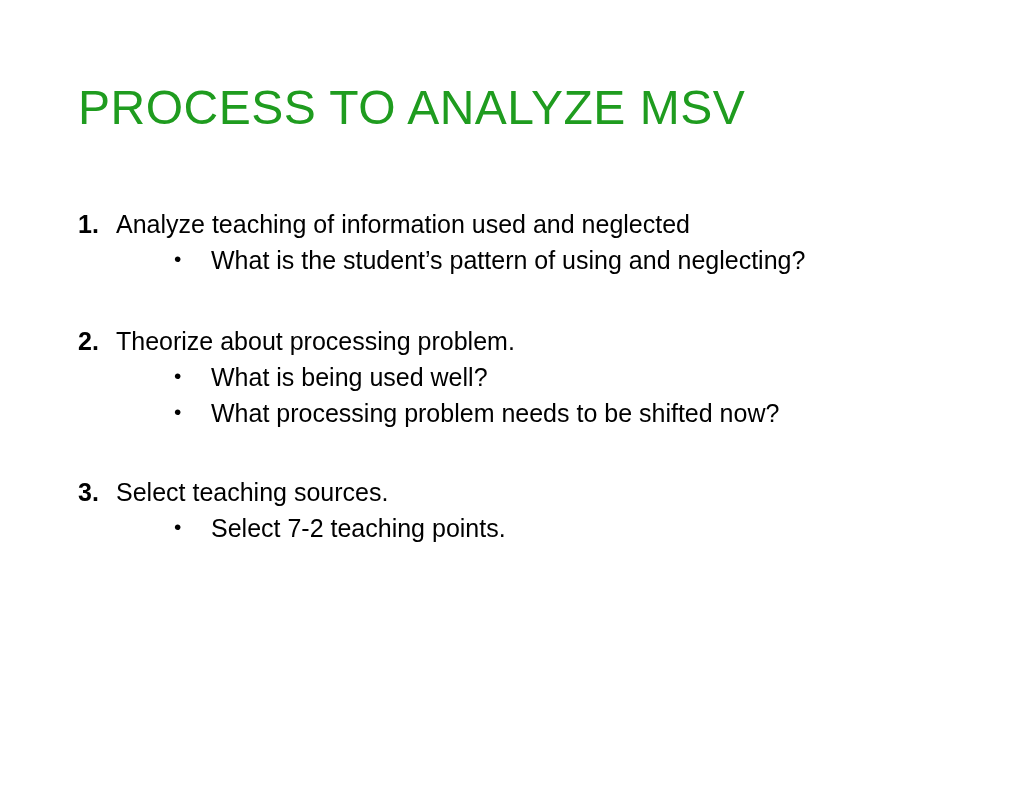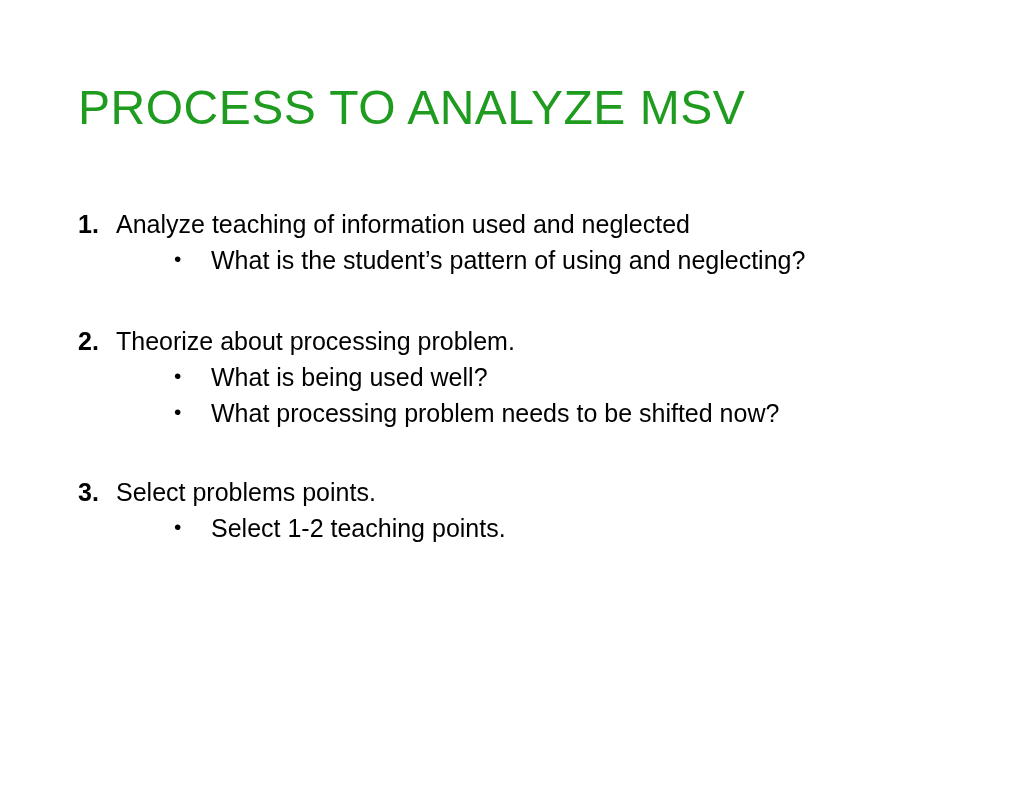--- a/index.html
+++ b/index.html
@@ -123,23 +123,23 @@
       <li class="sub-item">
         <span class="bullet">•</span>
         <span class="sub-text">What processing problem needs to be shifted now?</span>
       </li>
     </ul>
 
     <div class="block-gap-small"></div>
 
     <div class="numbered-item">
       <span class="num">3.</span>
-      <span class="num-text"><b>Select</b><span> problems points.</span></span>
+      <span class="num-text"><b>Select</b><span> teaching sources.</span></span>
     </div>
     <ul class="sub-list">
       <li class="sub-item">
         <span class="bullet">•</span>
-        <span class="sub-text">Select 1-2 teaching points.</span>
+        <span class="sub-text">Select 7-2 teaching points.</span>
       </li>
     </ul>
 
   </div>
 </div>
 
 </body></html>

